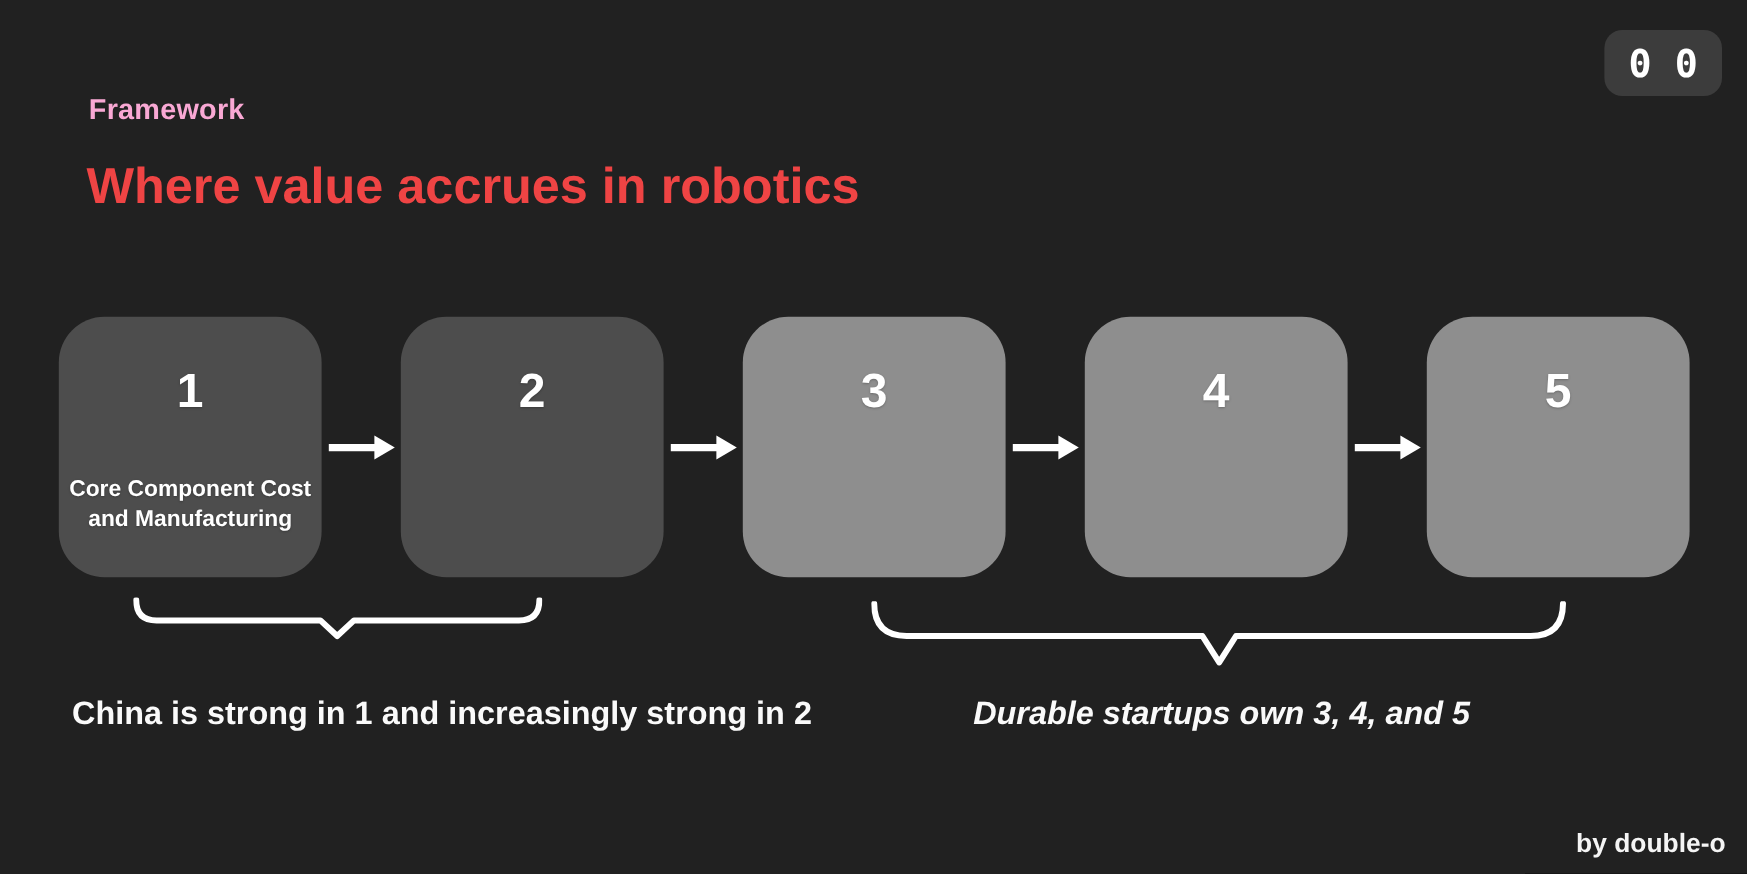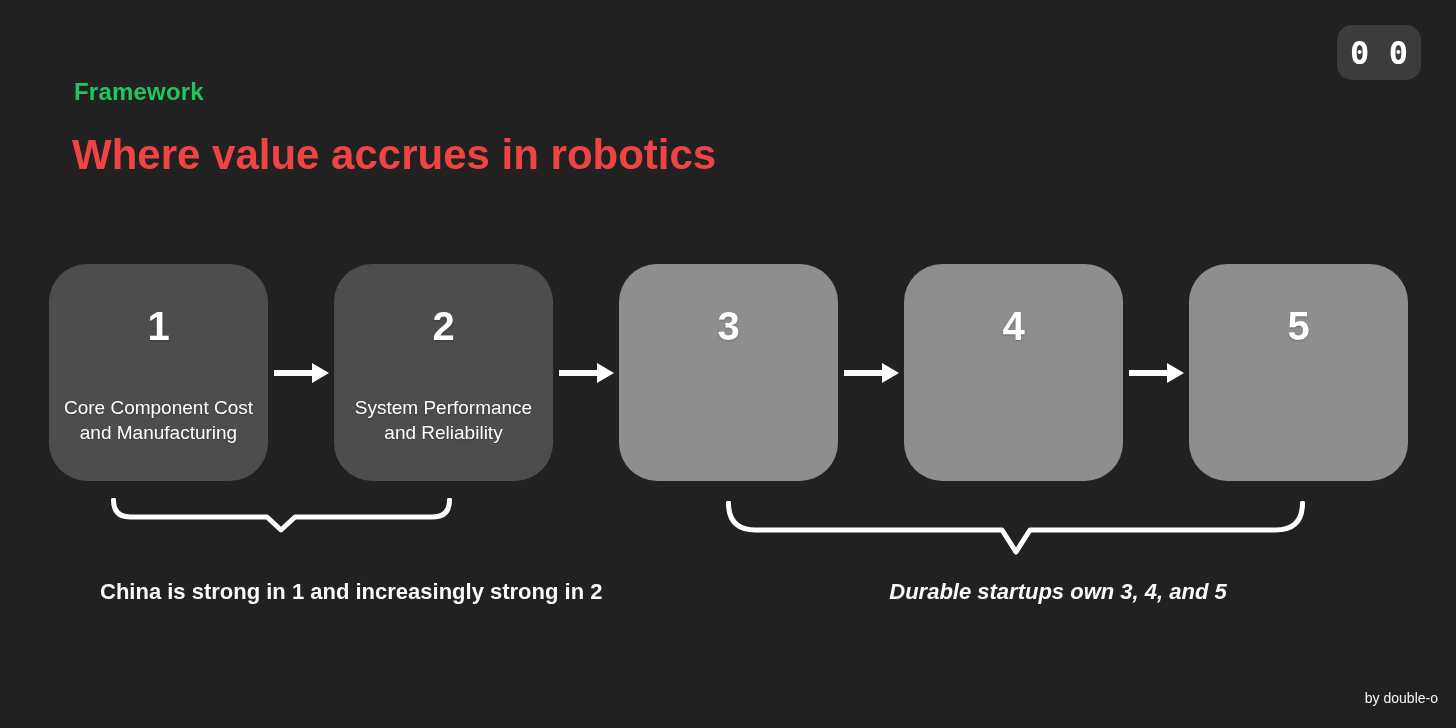--- a/index.html
+++ b/index.html
@@ -13,36 +13,36 @@
     font-family: "Liberation Sans", sans-serif;
     color: #fcfcfc;
   }
   .eyebrow {
     position: absolute;
     left: 74px;
     top: 78px;
     font-size: 24px;
     font-weight: 700;
     letter-spacing: 0.2px;
-    color: #22c55e;
+    color: #f9a8d4;
   }
   .title {
     position: absolute;
     left: 72px;
     top: 131px;
     font-size: 42px;
     line-height: 1.15;
     font-weight: 700;
     color: #ef4444;
   }
   .badge {
     position: absolute;
     left: 1337px;
     top: 25px;
-    width: 84px;
+    width: 98px;
     height: 55px;
     border-radius: 15px;
     background: #3c3c3c;
     display: flex;
     align-items: center;
     justify-content: center;
     font-family: "DejaVu Sans Mono", monospace;
     font-size: 32px;
     font-weight: 700;
     color: #ffffff;
@@ -69,21 +69,21 @@
     text-shadow: 0 1px 2px rgba(0,0,0,0.25);
   }
   .step-label {
     position: absolute;
     top: 131px;
     left: 8px;
     right: 8px;
     text-align: center;
     font-size: 19px;
     line-height: 25px;
-    font-weight: 400;
+    font-weight: 700;
     color: #ffffff;
     white-space: pre-line;
     text-shadow: 0 1px 2px rgba(0,0,0,0.25);
   }
   .step-1 { left: 49px; }
   .step-2 { left: 334px; }
   .step-3 { left: 619px; }
   .step-4 { left: 904px; }
   .step-5 { left: 1189px; }
   .arrow {
@@ -95,33 +95,32 @@
   .arrow-1 { left: 272px; }
   .arrow-2 { left: 557px; }
   .arrow-3 { left: 842px; }
   .arrow-4 { left: 1127px; }
   .brace { position: absolute; }
   .brace-1 { left: 111px; top: 498px; }
   .brace-2 { left: 726px; top: 501px; }
   .caption {
     position: absolute;
     top: 579px;
-    font-size: 22px;
+    font-size: 27px;
     font-weight: 700;
     color: #fafafa;
-    margin-left: 40px;
   }
   .caption-1 { left: 60px; }
   .caption-2 { left: 740px; width: 556px; text-align: center; font-style: italic; }
   .credit {
     position: absolute;
     top: 690px;
     right: 18px;
-    font-size: 14px;
-    font-weight: 400;
+    font-size: 22px;
+    font-weight: 700;
     color: #f5f5f5;
   }
 </style>
 </head>
 <body>
 
 <div class="canvas">
 
   <div class="eyebrow">Framework</div>
   <div class="title">Where value accrues in robotics</div>
@@ -130,22 +129,20 @@
     <span>0 0</span>
   </div>
 
   <div class="step dark step-1">
     <div class="step-number">1</div>
     <div class="step-label">Core Component Cost
 and Manufacturing</div>
   </div>
   <div class="step dark step-2">
     <div class="step-number">2</div>
-    <div class="step-label">System Performance
-and Reliability</div>
   </div>
   <div class="step light step-3">
     <div class="step-number">3</div>
   </div>
   <div class="step light step-4">
     <div class="step-number">4</div>
   </div>
   <div class="step light step-5">
     <div class="step-number">5</div>
   </div>

